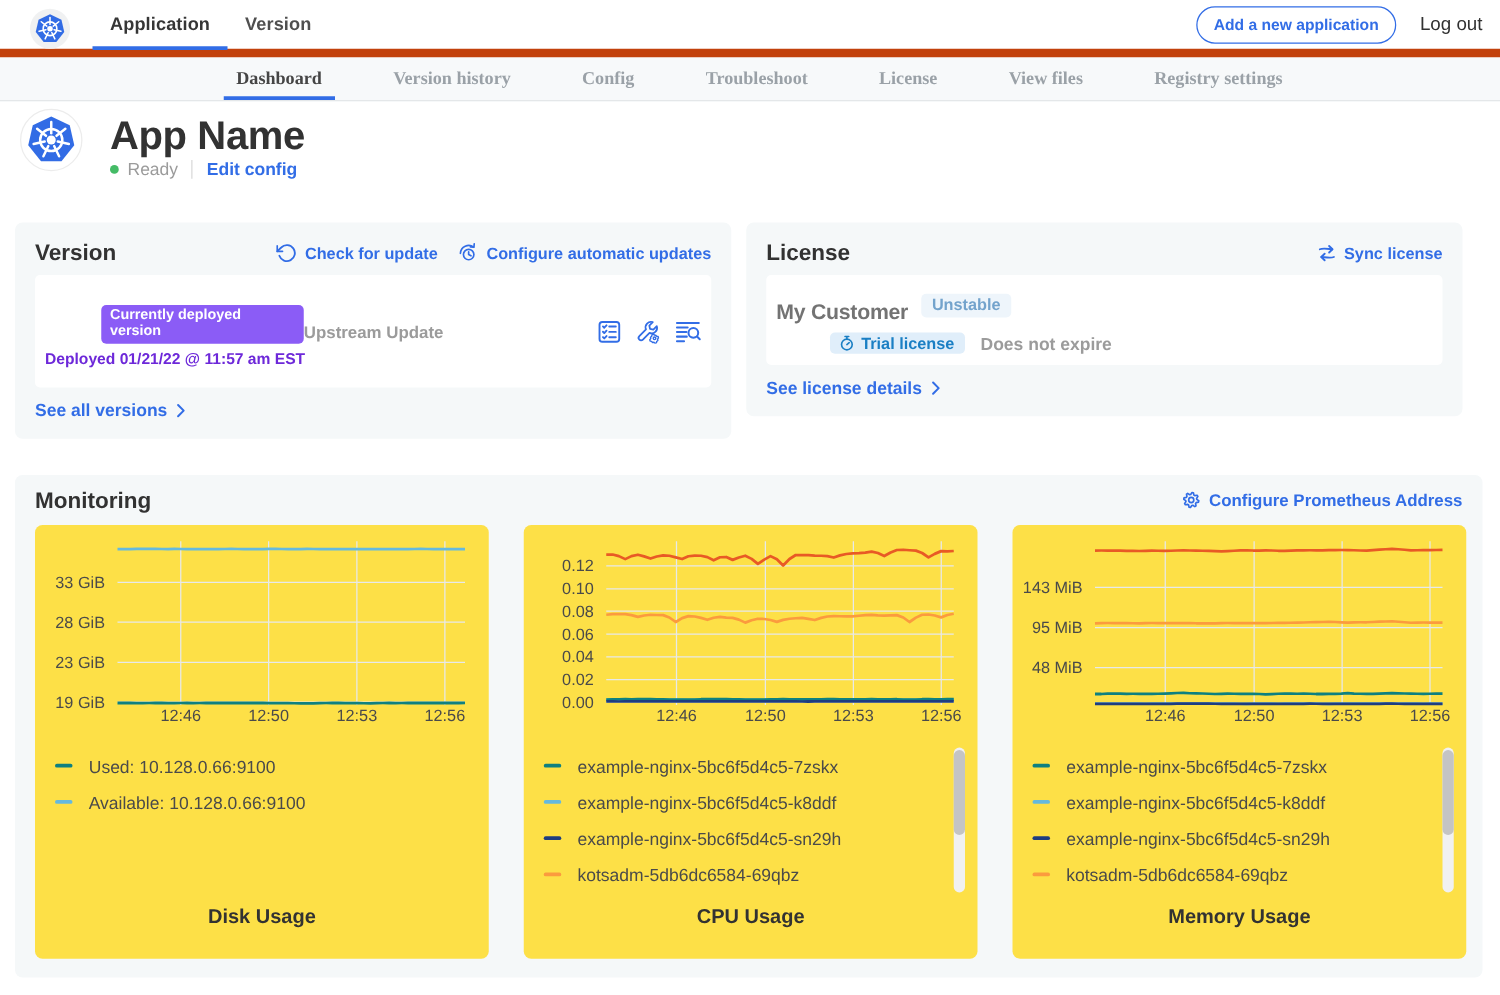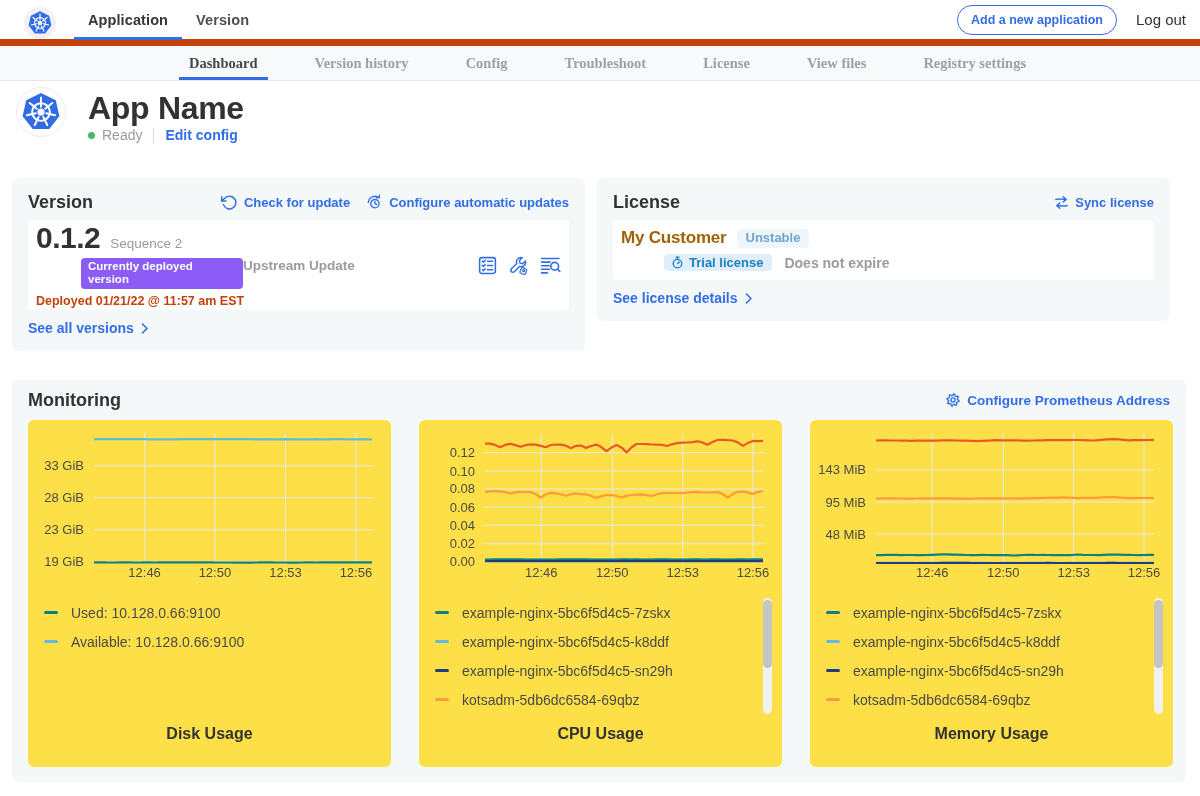--- a/index.html
+++ b/index.html
@@ -51,30 +51,30 @@
   .blue-link svg { flex:none; }
 
   .white-box { margin-top:8px; background:#fff; border-radius:4px; }
   .version-box { padding:10px 8px 9px 8px; display:flex; align-items:center; height:90px; }
   .v-left { width:207px; flex:none; }
   .v-number-row { display:flex; align-items:baseline; gap:10px; }
   .v-number { font-size:30px; font-weight:700; color:#323232; line-height:29px; letter-spacing:-.5px; }
   .v-seq { font-size:13.5px; color:#9b9b9b; }
   .v-badge { display:inline-block; margin-top:6px; background:#8b5cf6; color:#fff; font-size:11.5px;
     font-weight:700; padding:2px 7px 3px; border-radius:4px; line-height:13px;margin-left:45px; }
-  .v-deployed { margin-top:5px; font-size:12.5px; font-weight:600; color:#c2410c; white-space:nowrap; }
+  .v-deployed { margin-top:5px; font-size:12.5px; font-weight:600; color:#6d28d9; white-space:nowrap; }
   .v-source { font-size:13.5px; font-weight:700; color:#9b9b9b; }
   .v-icons { margin-left:auto; display:flex; gap:12px; align-items:center; }
   .v-icons svg { cursor:pointer; display:block; }
   .see-link-row { margin-top:10px; display:flex; }
   .see-link { color:#326de6; font-size:14px; font-weight:600; display:flex; align-items:center; gap:4px; cursor:pointer; line-height:16px; }
 
   .license-box { padding:8px 12px 9px 8px; }
   .lic-row1 { display:flex; align-items:center; gap:10px; }
-  .lic-customer { font-size:17px; font-weight:700; color:#a16207; line-height:20px; letter-spacing:-.2px; }
+  .lic-customer { font-size:17px; font-weight:700; color:#737373; line-height:20px; letter-spacing:-.2px;margin-top:12px; }
   .lic-channel { background:#eef5fb; color:#73a3cc; font-size:13px; font-weight:600; padding:2px 9px 3px; border-radius:4px; line-height:14px; }
   .lic-row2 { margin-top:6px; display:flex; align-items:center; height:17px;padding-left:43px; }
   .lic-type { background:#e0eefa; color:#1a7fc4; font-size:13px; font-weight:700; padding:2px 9px 2px 7px;
     border-radius:4px; display:flex; align-items:center; gap:5px; line-height:13px; }
   .lic-expiry { margin-left:12px; font-size:14px; font-weight:600; color:#9b9b9b; }
 
   
   .monitoring-card { margin-top:29px; padding:10px 16px 15px; height:402px; }
   .charts-row { margin-top:10px; display:flex; gap:28px; }
   .chart-card { width:363px; height:347px; background:#fde047; border-radius:6px; position:relative;
@@ -177,24 +177,20 @@
                 <polyline points="12.6 10.6 12.6 13.6 15.2 15"></polyline>
                 <path d="M3.3 12.2 A 9.4 9.4 0 0 1 18.3 5.2"></path>
                 <polyline points="18.9 1.5 18.5 5.4 14.6 5.0"></polyline>
               </svg>
             <span>Configure automatic updates</span>
           </span>
         </div>
       </div>
       <div class="white-box version-box">
         <div class="v-left">
-          <div class="v-number-row">
-            <span class="v-number">0.1.2</span>
-            <span class="v-seq">Sequence 2</span>
-          </div>
           <span class="v-badge">Currently deployed version</span>
           <div class="v-deployed">Deployed 01/21/22 @ 11:57 am EST</div>
         </div>
         <div class="v-source">Upstream Update</div>
         <div class="v-icons">
           <svg width="19" height="19" viewBox="0 0 20 20" fill="none" stroke="#326de6" stroke-width="1.6" stroke-linecap="round" stroke-linejoin="round">
               <rect x="1.7" y="1.7" width="16.6" height="16.6" rx="2.4"></rect>
               <polyline points="4.6 5.4 5.7 6.5 7.6 4.5"></polyline>
               <polyline points="4.6 9.9 5.7 11 7.6 9"></polyline>
               <polyline points="4.6 14.4 5.7 15.5 7.6 13.5"></polyline>

